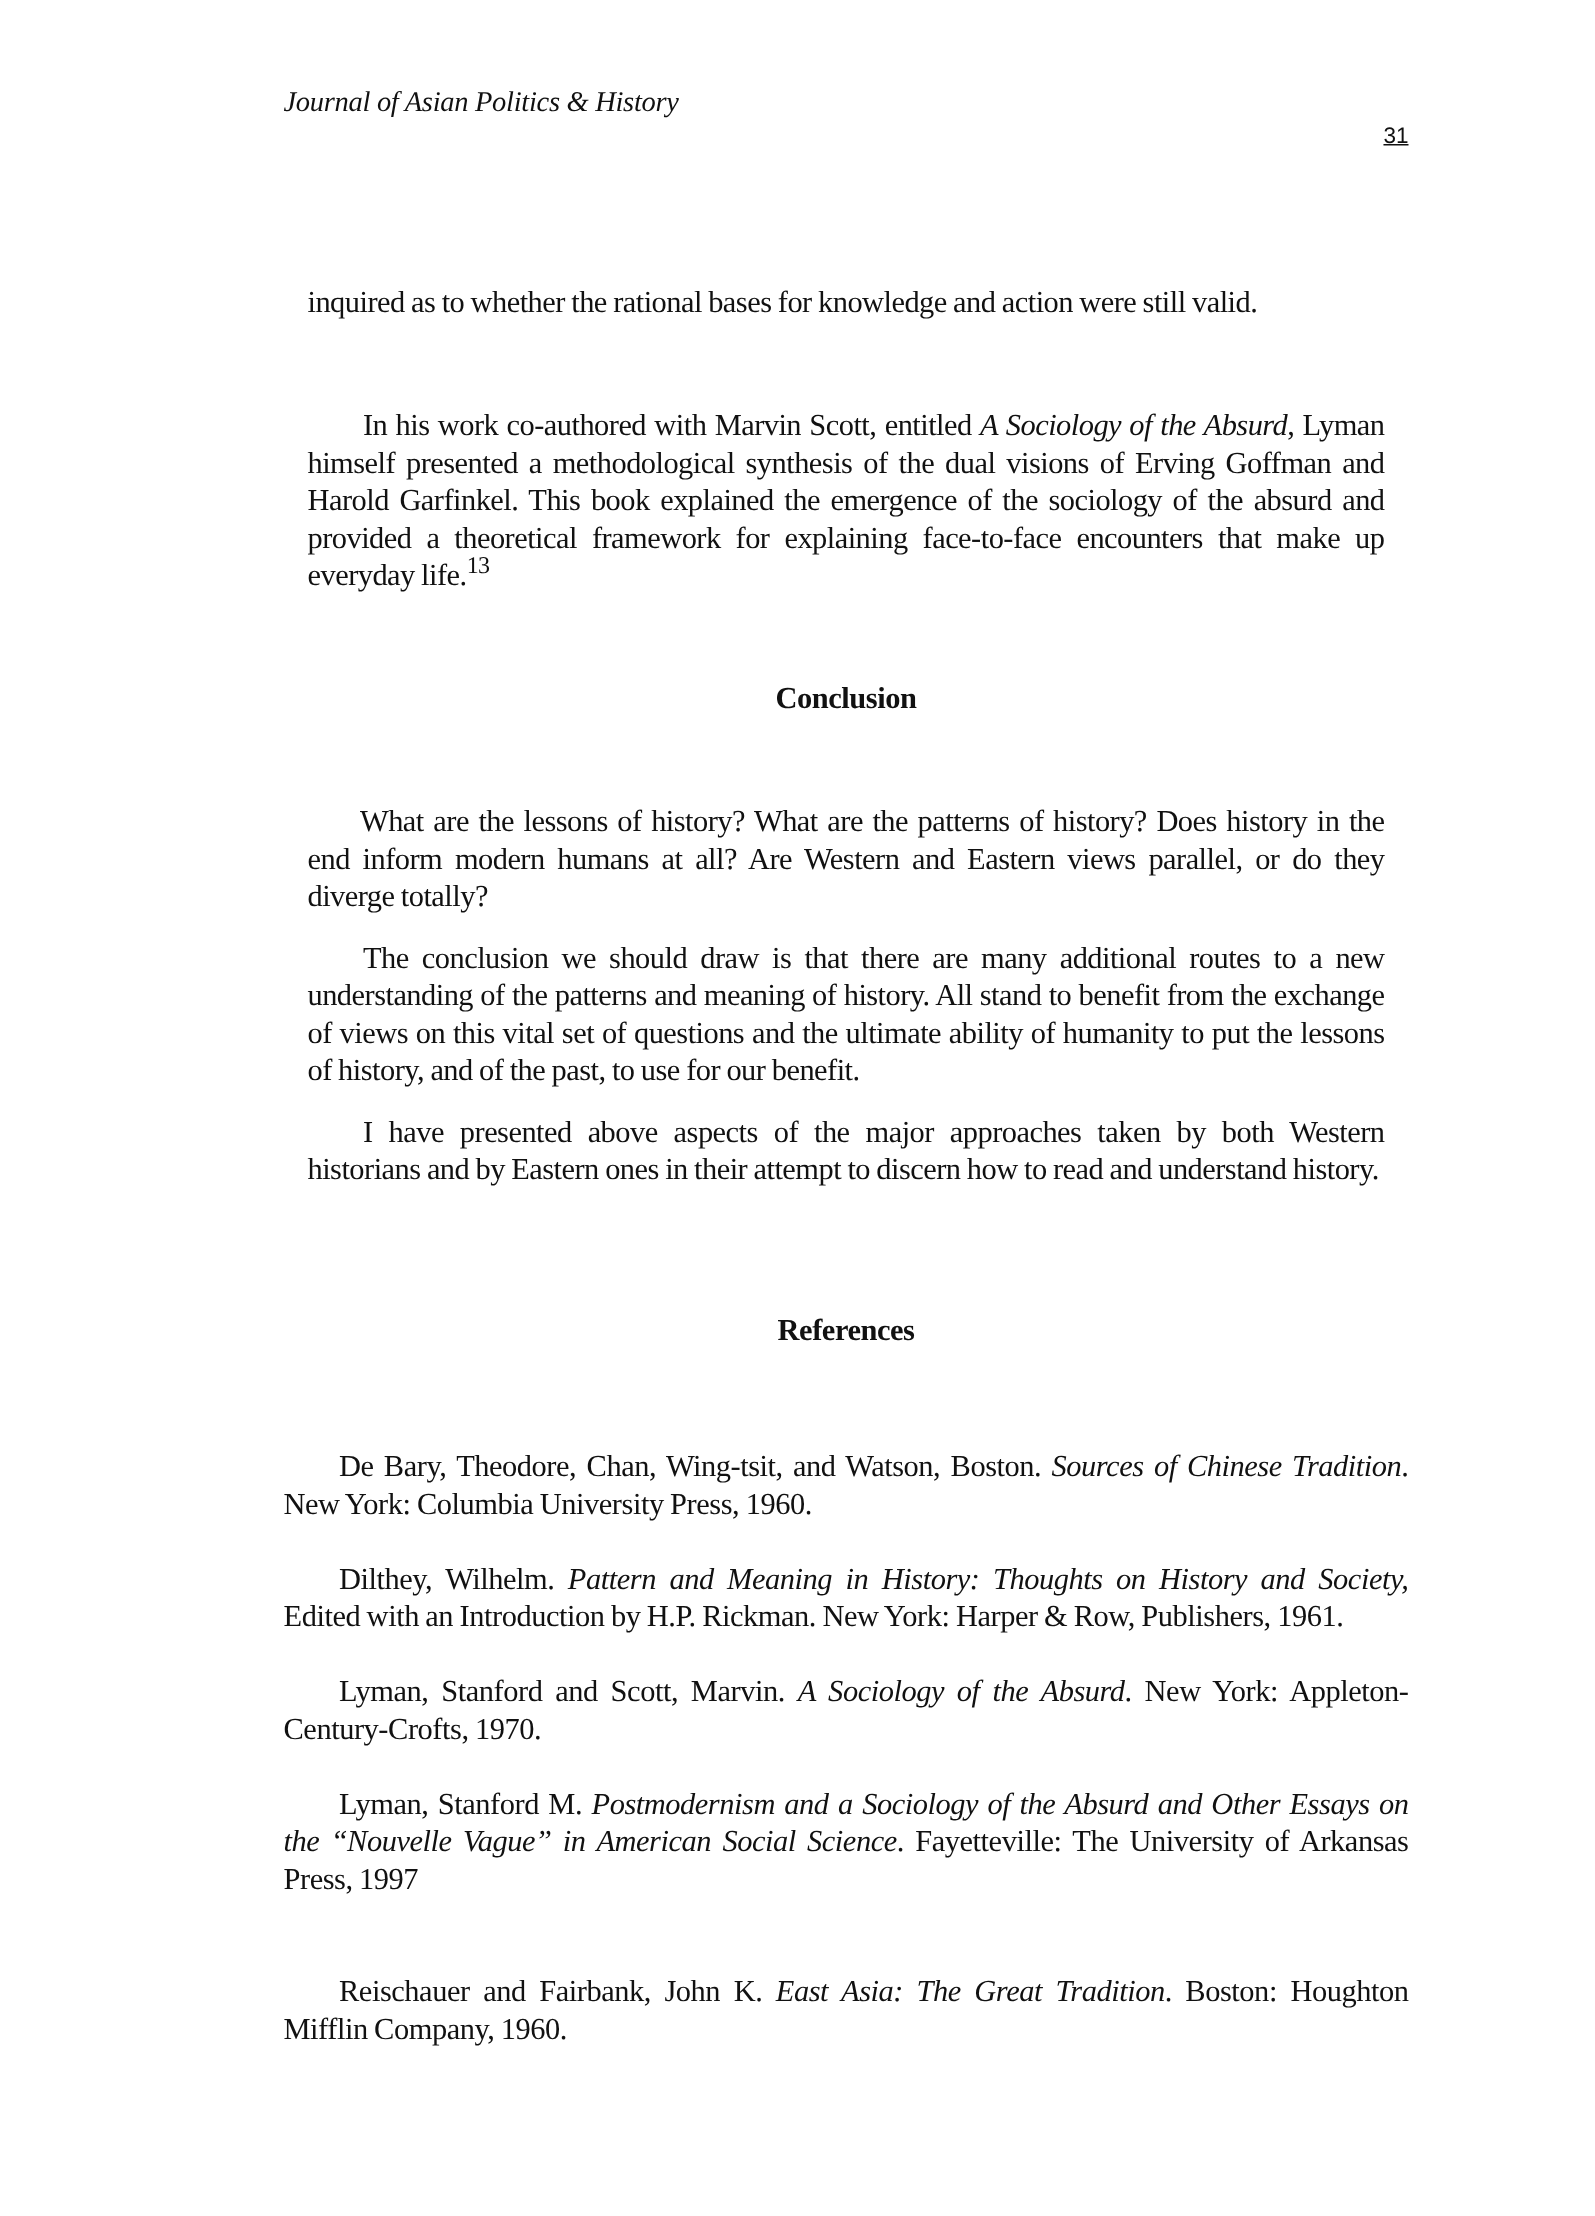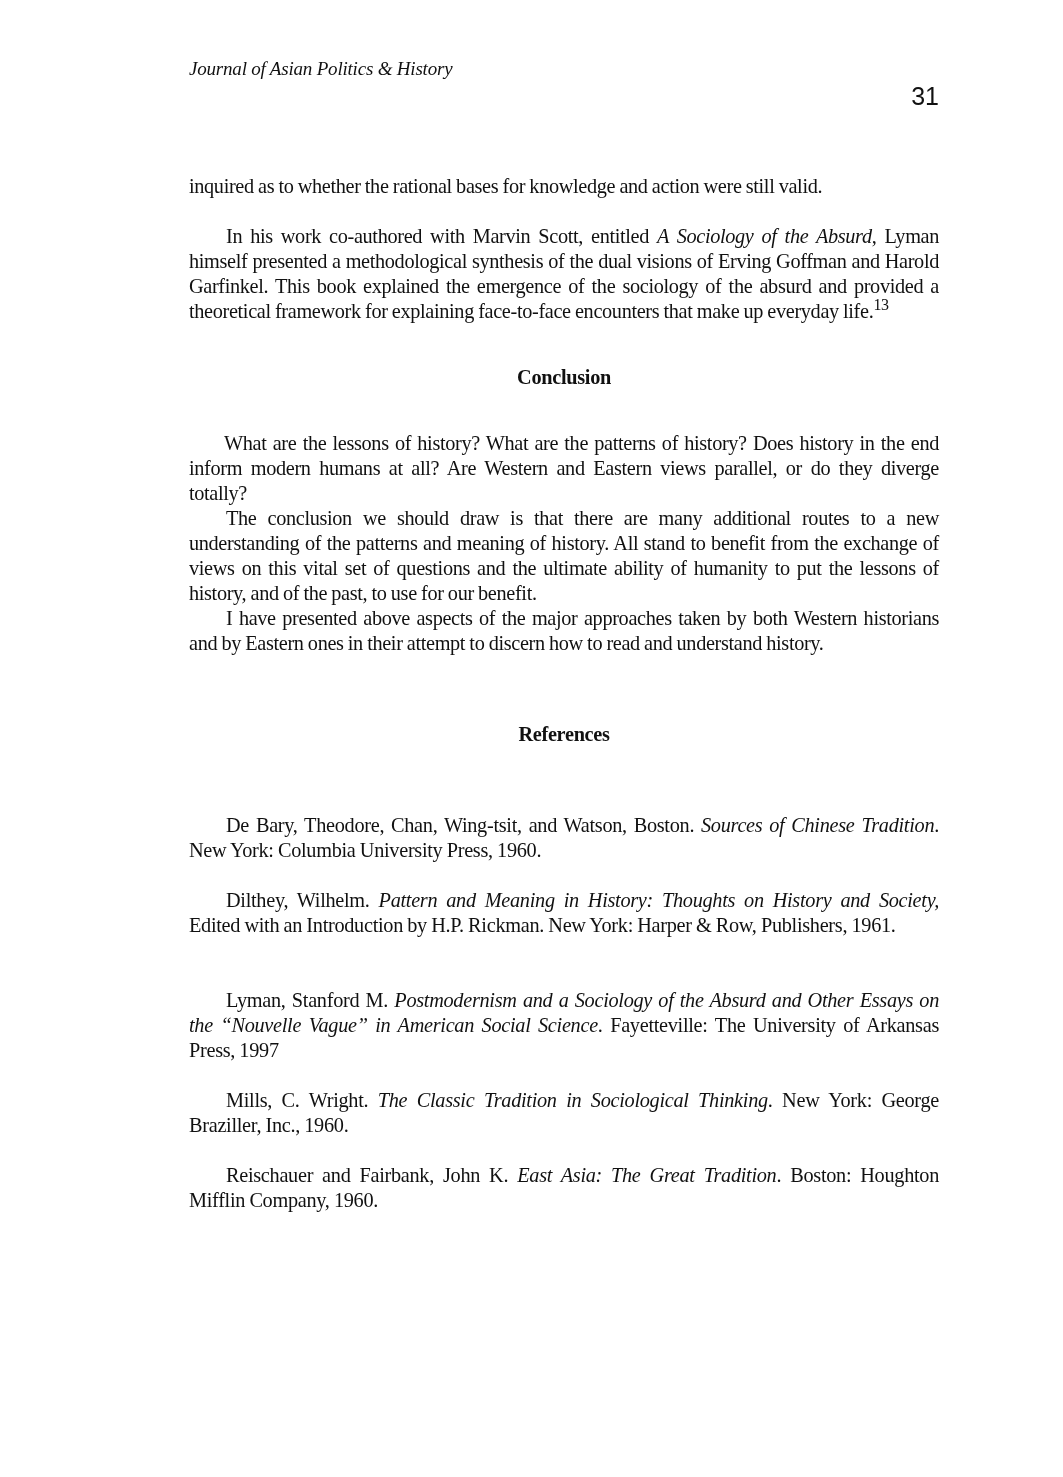--- a/index.html
+++ b/index.html
@@ -1,21 +1,21 @@
 <!DOCTYPE html>
 <html><head>
 <meta charset="utf-8">
 <style>
   html, body { margin: 0; padding: 0; background: #ffffff; }
   body { width: 1063px; height: 1477px; position: relative; overflow: hidden; color: #111; }
   .page { position: absolute; left: 189px; top: 0; width: 750px; font-family: "Liberation Serif", serif; }
   .running-head { position: absolute; top: 58px; left: 0; font-style: italic; font-size: 19px; letter-spacing: -0.2px; }
-  .page-number { position: absolute; top: 82px; right: 0; font-family: "Liberation Sans", sans-serif; font-size: 25px; }
+  .page-number { position: absolute; top: 82px; right: 0; font-family: "Liberation Sans", sans-serif; font-size: 15px; text-decoration: underline; }
   .body-text { position: absolute; top: 174px; left: 0; width: 750px; font-size: 20.3px; line-height: 25px; }
-  p { margin: 0; text-align: justify; letter-spacing: -0.35px; word-spacing: -0.5px; }
+  p { margin: 16px; text-align: justify; letter-spacing: -0.35px; word-spacing: -0.5px; }
   .indent { text-indent: 37px; }
   .indent2 { text-indent: 35px; }
   .gap { height: 25px; }
   .heading { font-weight: bold; text-align: center; margin: 16px; font-size: 20.3px; line-height: 25px; letter-spacing: -0.3px; }
   sup { font-size: 16px; vertical-align: 8px; line-height: 0; }
   .ref { margin: 0; text-align: justify; letter-spacing: -0.3px; }
   .ref .title { font-style: italic; }
 </style>
 </head>
 <body>
@@ -38,21 +38,21 @@
     <div class="gap"></div>
     <h2 class="heading">References</h2>
     <div class="gap"></div>
 
     <div>
       <div class="gap"></div>
       <p class="ref indent"><span>De Bary, Theodore, Chan, Wing-tsit, and Watson, Boston. </span><i class="title">Sources of Chinese Tradition</i><span>. New York: Columbia University Press, 1960.</span></p>
       <div class="gap"></div>
       <p class="ref indent"><span>Dilthey, Wilhelm. </span><i class="title">Pattern and Meaning in History: Thoughts on History and Society,</i><span> Edited with an Introduction by H.P. Rickman. New York: Harper &amp; Row, Publishers, 1961.</span></p>
       <div class="gap"></div>
+      <p class="ref indent"><span>Lyman, Stanford and Scott, Marvin. </span><i class="title">A Sociology of the Absurd</i><span>. New York: Appleton- Century-Crofts, 1970.</span></p>
       <div class="gap"></div>
       <p class="ref indent"><span>Lyman, Stanford M. </span><i class="title">Postmodernism and a Sociology of the Absurd and Other Essays on the “Nouvelle Vague” in American Social Science</i><span>. Fayetteville: The University of Arkansas Press, 1997</span></p>
       <div class="gap"></div>
-      <p class="ref indent"><span>Mills, C. Wright. </span><i class="title">The Classic Tradition in Sociological Thinking</i><span>. New York: George Braziller, Inc., 1960.</span></p>
       <div class="gap"></div>
       <p class="ref indent"><span>Reischauer and Fairbank, John K. </span><i class="title">East Asia: The Great Tradition</i><span>. Boston: Houghton Mifflin Company, 1960.</span></p>
     </div>
   </div>
 </div>
 
 </body></html>

